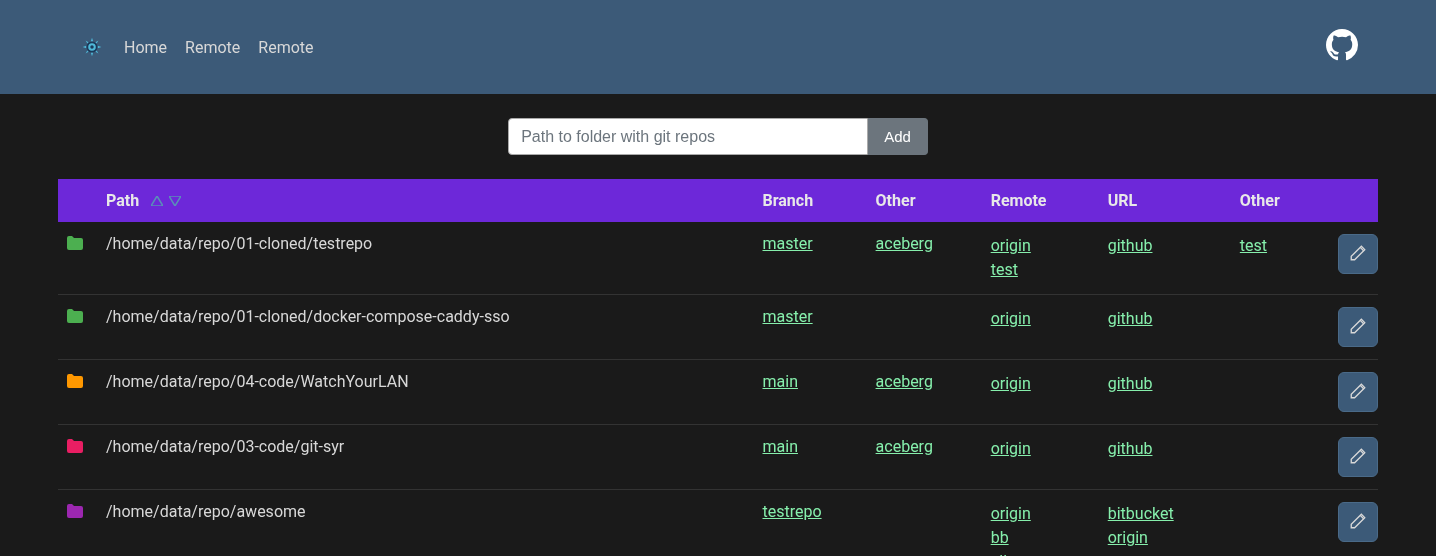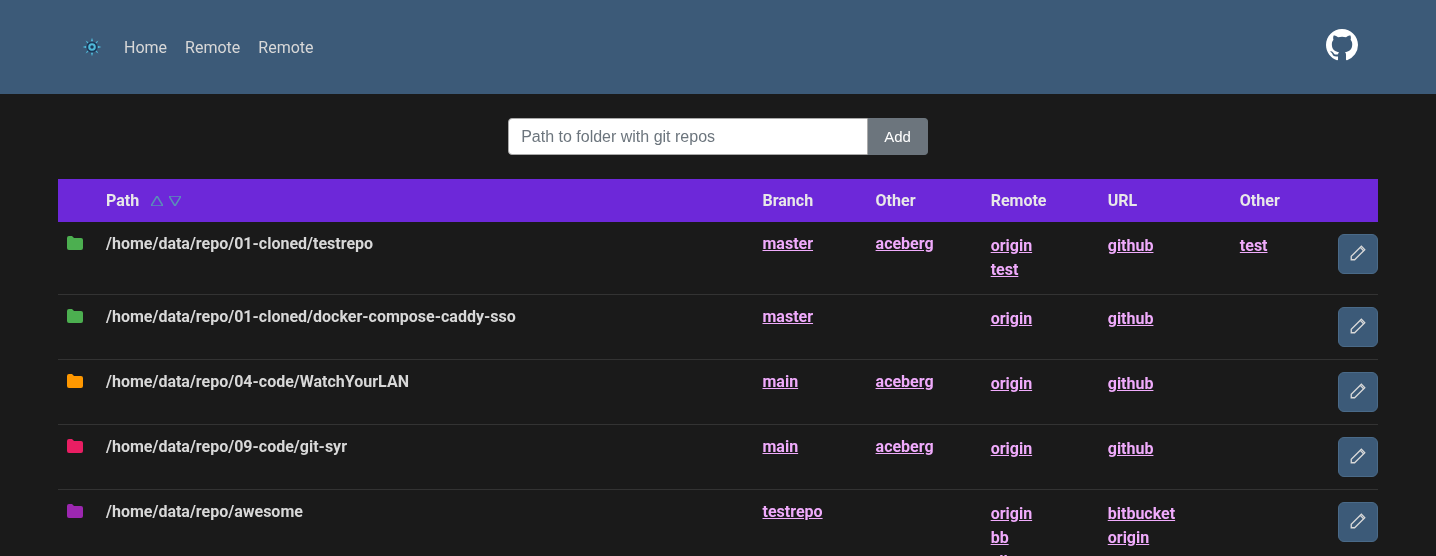--- a/index.html
+++ b/index.html
@@ -101,31 +101,30 @@
     th.url-col { width: 132px; margin-left: 48px; }
     th.other-col { width: 96px; }
     th.action-col { width: 50px; }
     tbody tr {
       border-bottom: 1px solid #333;
     }
     td {
       padding: 12px 8px;
       vertical-align: top;
       font-size: 16px;
-      font-weight: bold;
     }
     td.icon-cell { padding-top: 13px; text-align: left; }
     td.action-cell { padding-right: 0; text-align: right; }
     .folder-icon {
       width: 18px;
       height: 14px;
       display: inline-block;
     }
     .link {
-      color: #f0abfc;
+      color: #86efac;
       text-decoration: underline;
       cursor: pointer;
     }
     .link-line {
       display: block;
       line-height: 1.5;
     }
     .path-text {
       color: #d8d8d8;
     }
@@ -277,21 +276,21 @@
               <span><svg width="18" height="18" viewBox="0 0 16 16" fill="none" stroke="#d8d8d8" stroke-width="1.2">
                   <path d="M11 2 L14 5 L5 14 L2 14 L2 11 Z"></path>
                   <path d="M10 3 L13 6"></path>
                 </svg></span>
             </button></td>
         </tr>
         <tr>
           <td class="icon-cell"><span class="folder-icon"><svg width="18" height="14" viewBox="0 0 18 14">
                 <path d="M1 2 Q1 0 3 0 L6 0 L8 2 L15 2 Q17 2 17 4 L17 12 Q17 14 15 14 L3 14 Q1 14 1 12 Z" fill="#e91e63"></path>
               </svg></span></td>
-          <td class="path-text">/home/data/repo/09-code/git-syr</td>
+          <td class="path-text">/home/data/repo/03-code/git-syr</td>
           <td><span class="link">main</span></td>
           <td><span class="link">aceberg</span></td>
           <td>
             <span class="link link-line">origin</span>
           </td>
           <td>
             <span class="link link-line">github</span>
           </td>
           <td></td>
           <td class="action-cell"><button class="edit-button">

